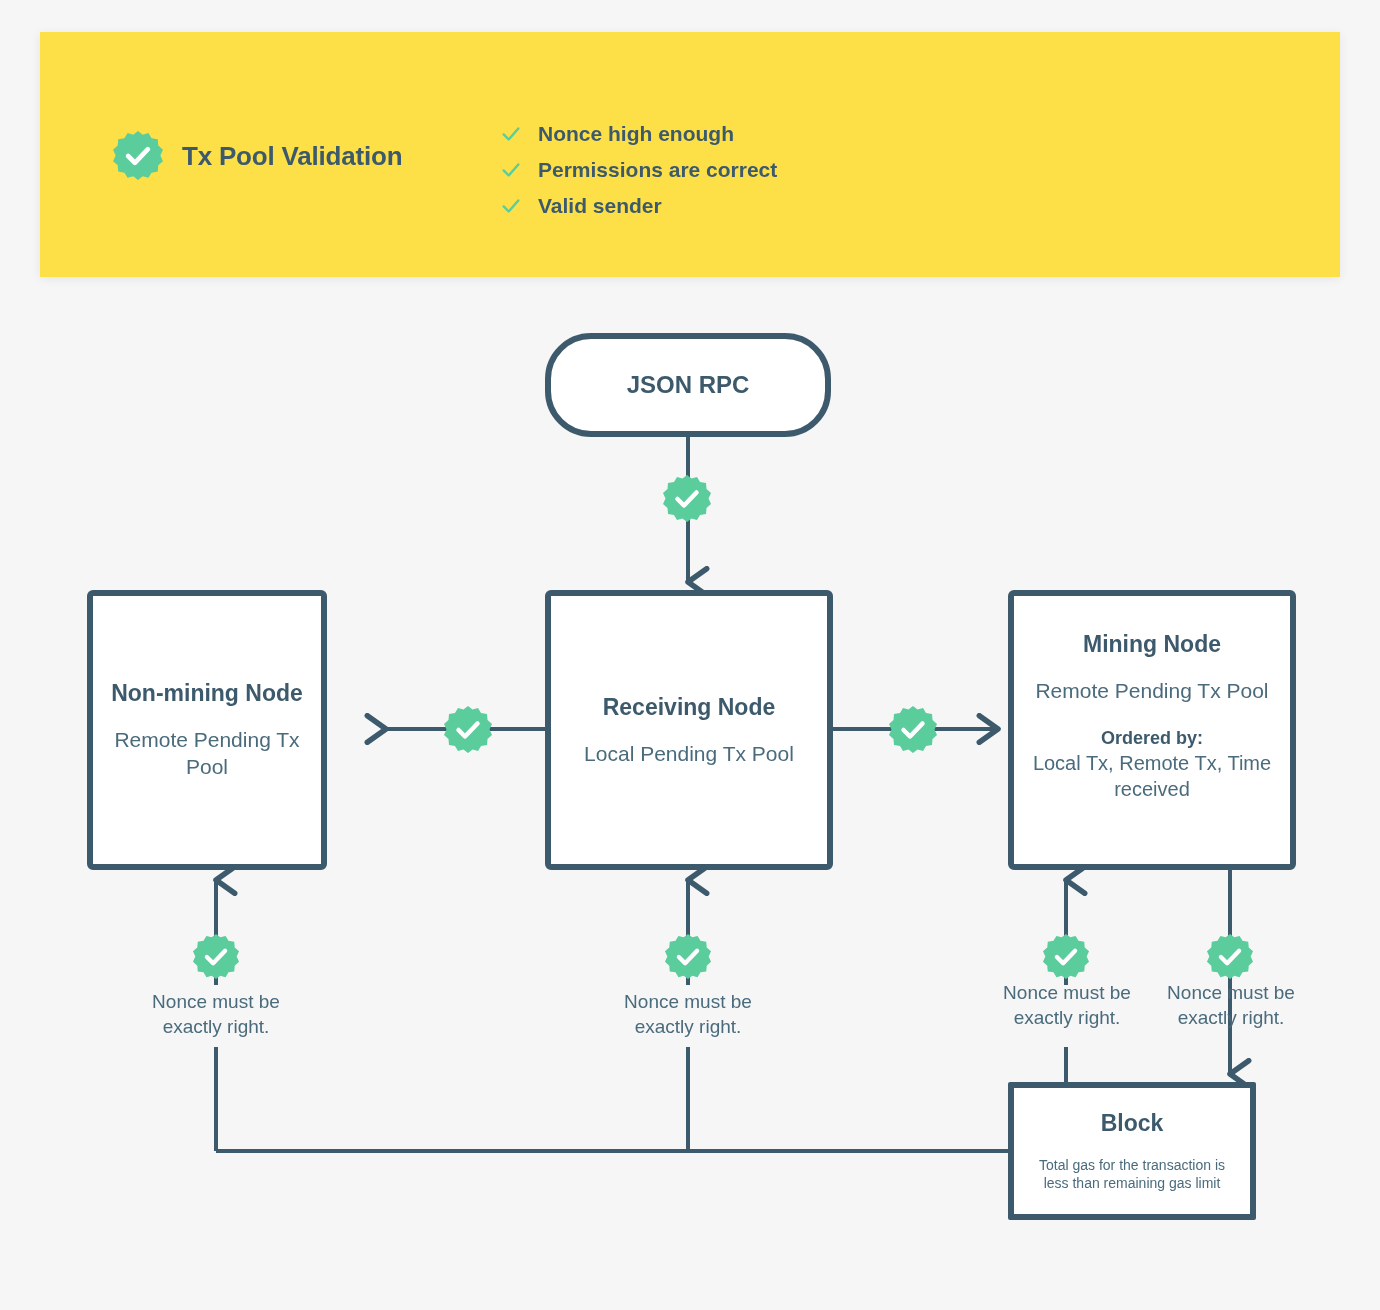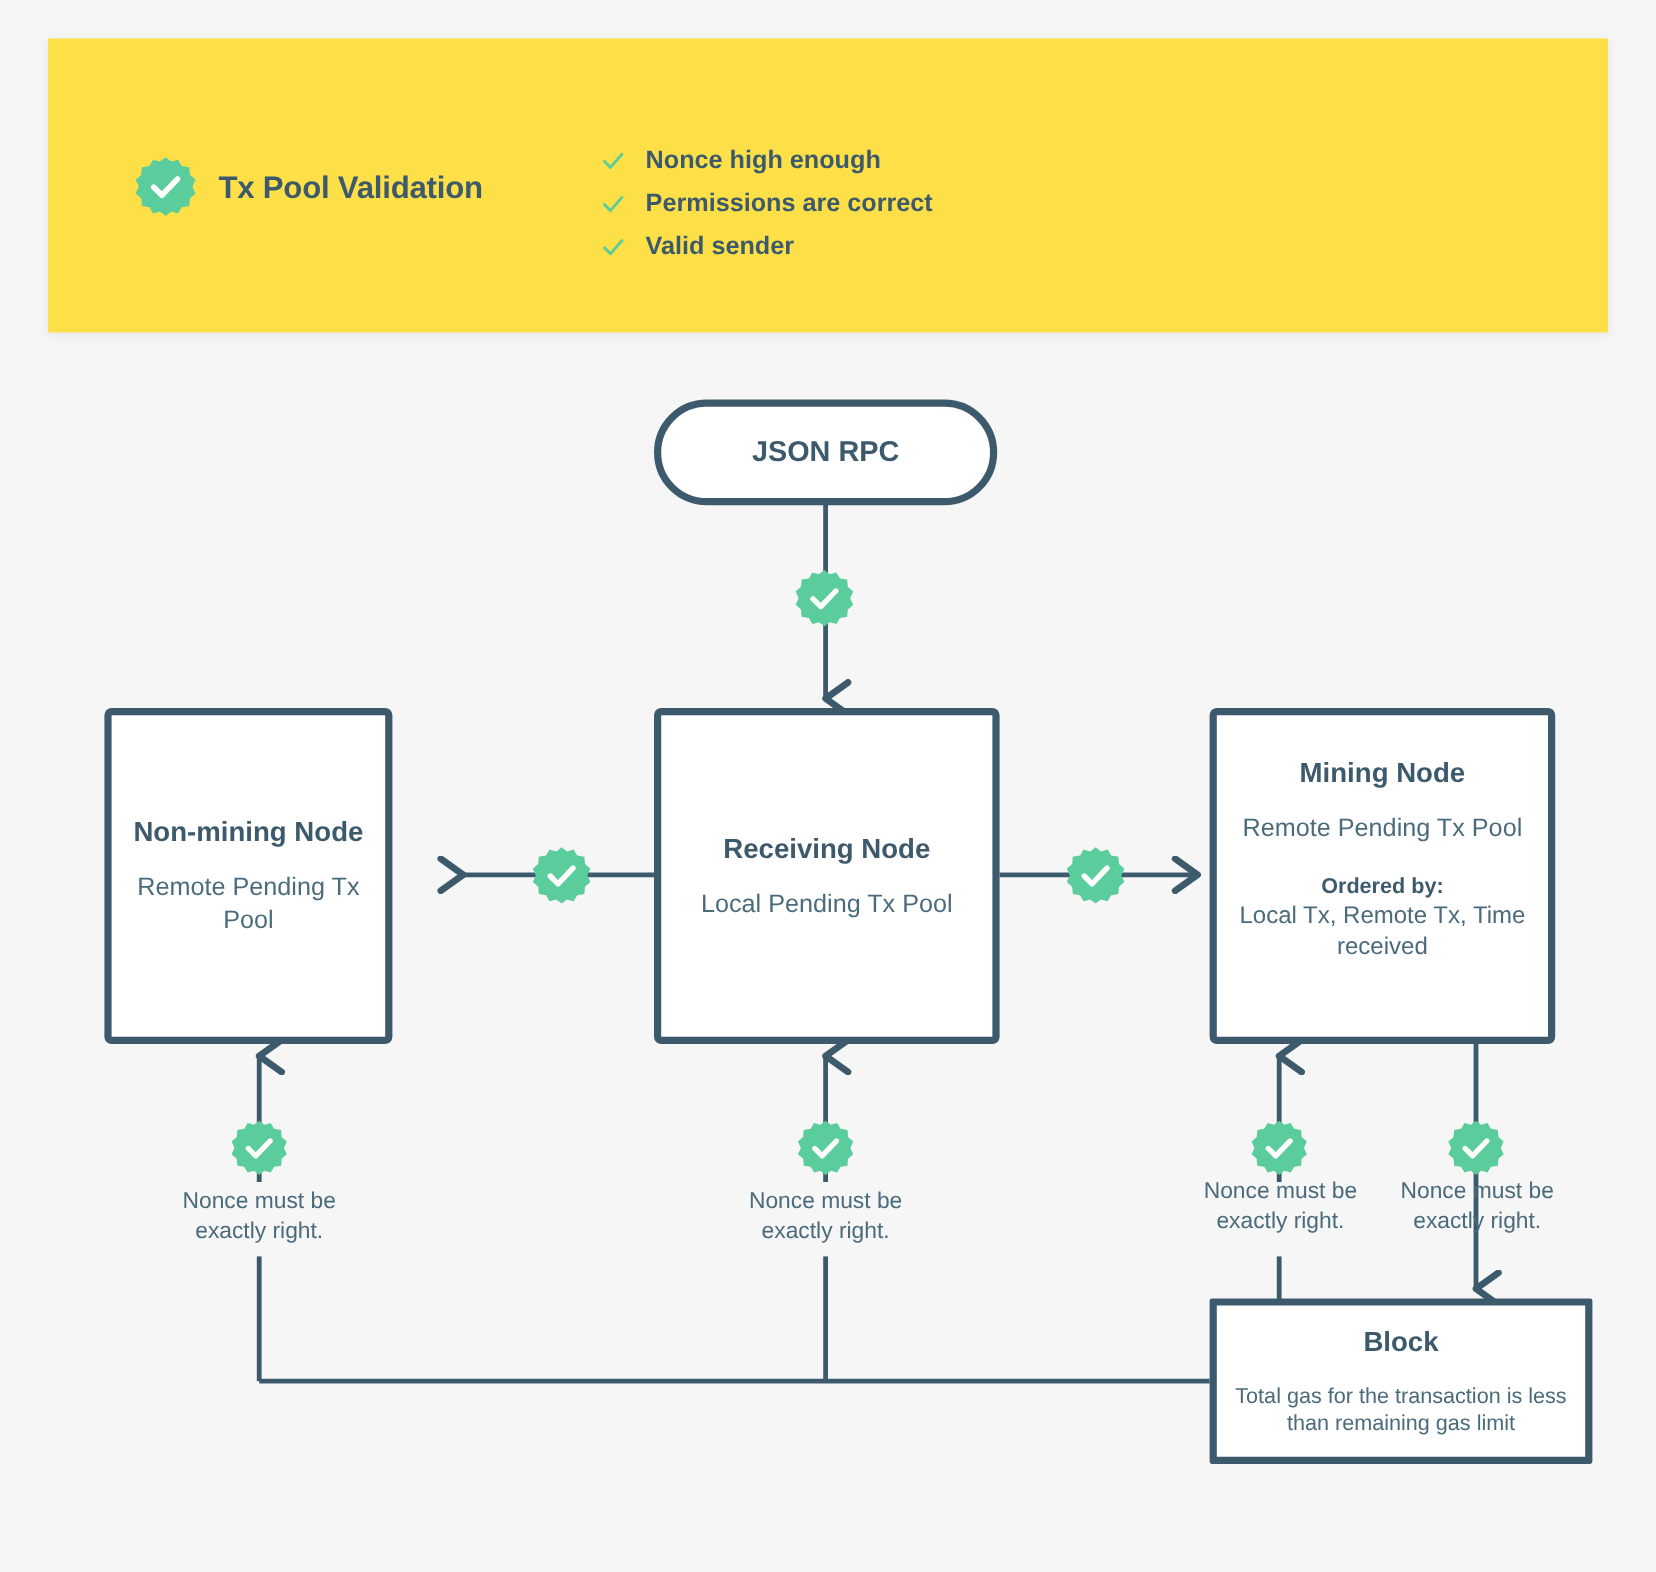--- a/index.html
+++ b/index.html
@@ -120,32 +120,32 @@
   .node .n-sub2 {
     font-size: 20px;
     color: #4a6b7c;
     line-height: 1.3;
   }
 
   #node-json {
     left: 545px;
     top: 333px;
     width: 286px;
-    height: 88px;
+    height: 104px;
     border-radius: 46px;
   }
   #node-json .n-title { font-size: 24px; }
 
   #node-nonmining { left: 87px;  top: 590px; width: 240px; height: 280px; border-radius: 6px; }
   #node-receiving { left: 545px; top: 590px; width: 288px; height: 280px; border-radius: 6px; }
   #node-mining    { left: 1008px; top: 590px; width: 288px; height: 280px; border-radius: 6px;
                     justify-content: flex-start; padding-top: 34px; }
-  #node-block     { left: 1008px; top: 1082px; width: 319px; height: 138px; border-radius: 2px; }
+  #node-block     { left: 1008px; top: 1082px; width: 248px; height: 138px; border-radius: 2px; }
   #node-block .n-title { font-size: 23px; }
-  #node-block .n-sub  { font-size: 18px; line-height: 1.28; padding: 0 14px; }
+  #node-block .n-sub  { font-size: 14px; line-height: 1.28; padding: 0 14px; }
 
   
   .edge-caption {
     position: absolute;
     font-size: 19px;
     line-height: 1.3;
     color: #4a6b7c;
     text-align: center;
     z-index: 5;
     white-space: pre-line;

